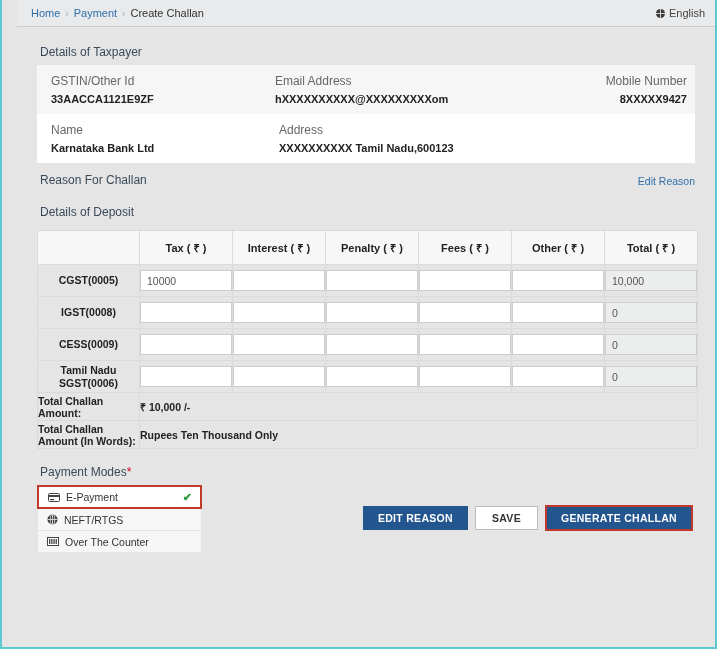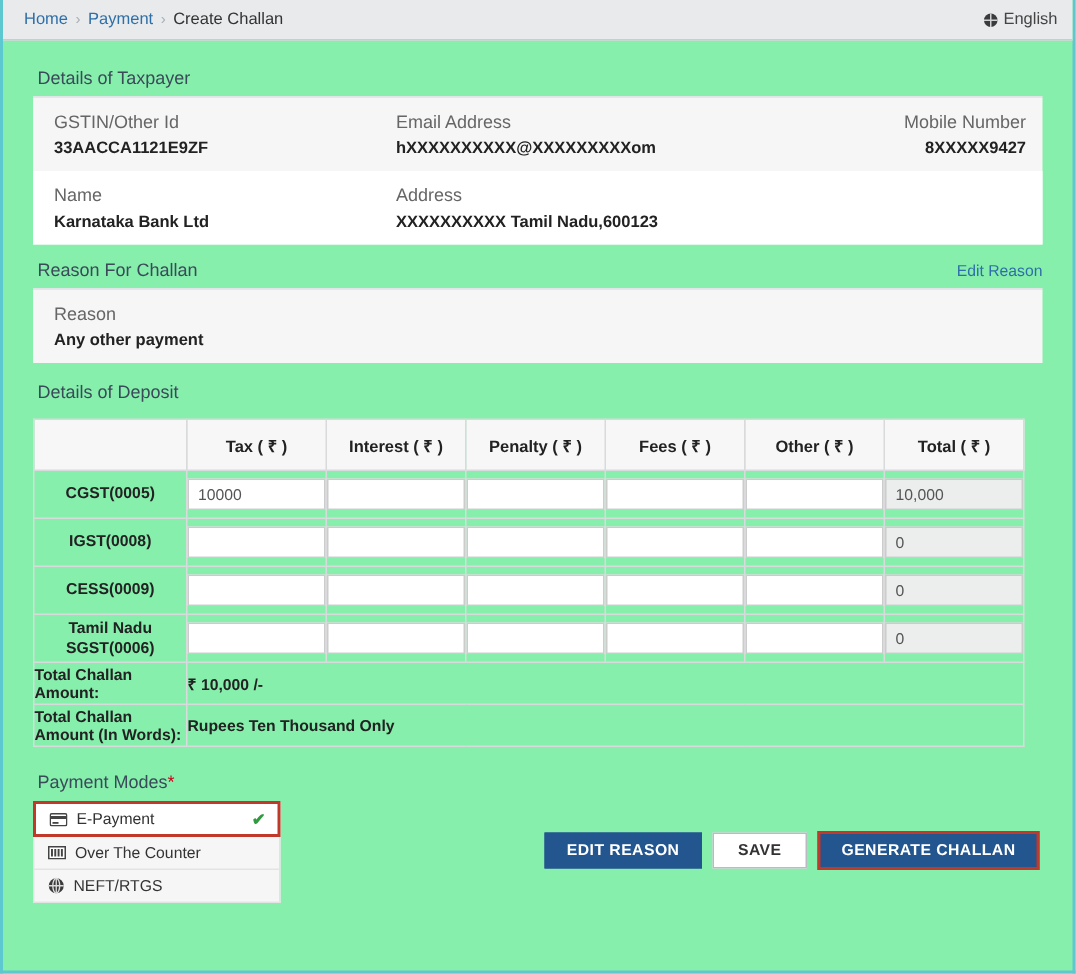--- a/index.html
+++ b/index.html
@@ -10,21 +10,22 @@
     font-size:11px;
     color:#333;
     overflow:hidden;
   }
   .frame{
     position:absolute;left:0;top:0;width:717px;height:649px;
     box-sizing:border-box;
     border-left:2px solid #5ec8d0;
     border-right:2px solid #5ec8d0;
     border-bottom:2px solid #5ec8d0;
-    background:#86efac;
+    background:#e5e5e5;
+    padding-left:15px;
   }
   
   .topbar{
     height:27px;
     background:#e8eaec;
     border-bottom:1px solid #c9cdd1;
     display:flex;align-items:center;
     padding:0 10px 0 14px;
     box-sizing:border-box;
   }
@@ -197,28 +198,20 @@
           <div class="flabel">Address</div>
           <div class="fvalue">XXXXXXXXXX Tamil Nadu,600123</div>
         </div>
       </div>
     </div>
 
     <div class="sect-title" style="margin-top:6px;">
       <span>Reason For Challan</span>
       <span class="edit-link">Edit Reason</span>
     </div>
-    <div class="panel">
-      <div class="panel-row">
-        <div class="fcell w1">
-          <div class="flabel">Reason</div>
-          <div class="fvalue">Any other payment</div>
-        </div>
-      </div>
-    </div>
 
     <div class="sect-title" style="margin-top:8px;border-bottom:none;">
       <span>Details of Deposit</span>
     </div>
 
     <table class="deposit">
       <thead>
         <tr>
           <th class="col-head"></th>
           <th class="col-amt">Tax ( ₹ )</th>
@@ -290,45 +283,45 @@
       <div class="pm-item selected">
         <span class="ico">
           <svg width="12" height="9" viewBox="0 0 12 9">
               <rect x="0.5" y="0.5" width="11" height="8" rx="1" fill="#fff" stroke="#444"></rect>
               <rect x="0.5" y="2" width="11" height="2" fill="#444"></rect>
               <rect x="2" y="6" width="4" height="1.2" fill="#444"></rect>
             </svg>
         </span>
         <span>E-Payment</span>
         <span class="tick">✔</span>
+      </div>
+      <div class="pm-item">
+        <span class="ico">
+          <svg width="11" height="11" viewBox="0 0 11 11">
+              <circle cx="5.5" cy="5.5" r="5" fill="#3b3b3b"></circle>
+              <path d="M0.5 5.5 H10.5 M5.5 0.5 V10.5" stroke="#dcdcdc" stroke-width="0.9" fill="none"></path>
+              <ellipse cx="5.5" cy="5.5" rx="2.3" ry="5" stroke="#dcdcdc" stroke-width="0.9" fill="none"></ellipse>
+            </svg>
+        </span>
+        <span>NEFT/RTGS</span>
+        <span class="tick"></span>
       </div>
       <div class="pm-item">
         <span class="ico">
           <svg width="12" height="9" viewBox="0 0 12 9">
               <rect x="0.5" y="0.5" width="11" height="8" fill="#fff" stroke="#444"></rect>
               <rect x="2" y="2" width="1.3" height="5" fill="#444"></rect>
               <rect x="4.2" y="2" width="1.3" height="5" fill="#444"></rect>
               <rect x="6.4" y="2" width="1.3" height="5" fill="#444"></rect>
               <rect x="8.6" y="2" width="1.3" height="5" fill="#444"></rect>
             </svg>
         </span>
         <span>Over The Counter</span>
         <span class="tick"></span>
       </div>
-      <div class="pm-item">
-        <span class="ico">
-          <svg width="11" height="11" viewBox="0 0 11 11">
-              <circle cx="5.5" cy="5.5" r="5" fill="#3b3b3b"></circle>
-              <path d="M0.5 5.5 H10.5 M5.5 0.5 V10.5" stroke="#dcdcdc" stroke-width="0.9" fill="none"></path>
-              <ellipse cx="5.5" cy="5.5" rx="2.3" ry="5" stroke="#dcdcdc" stroke-width="0.9" fill="none"></ellipse>
-            </svg>
-        </span>
-        <span>NEFT/RTGS</span>
-        <span class="tick"></span>
-      </div>
     </div>
 
     <div class="btnbar">
       <div class="btn btn-primary">EDIT REASON</div>
       <div class="btn btn-default">SAVE</div>
       <div class="btn btn-highlight">GENERATE CHALLAN</div>
     </div>
 
   </div>
 </div>

